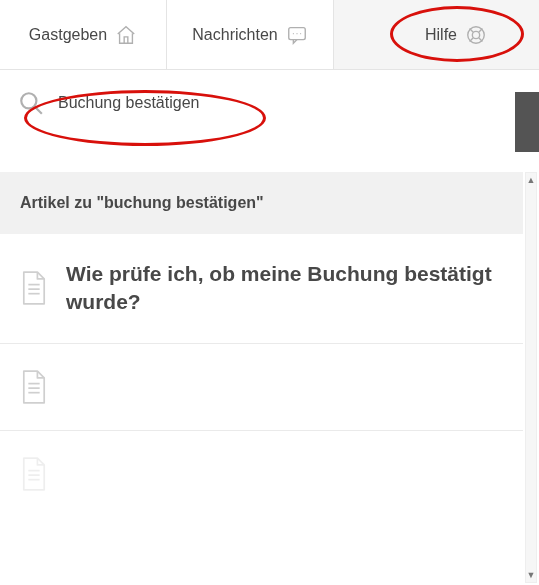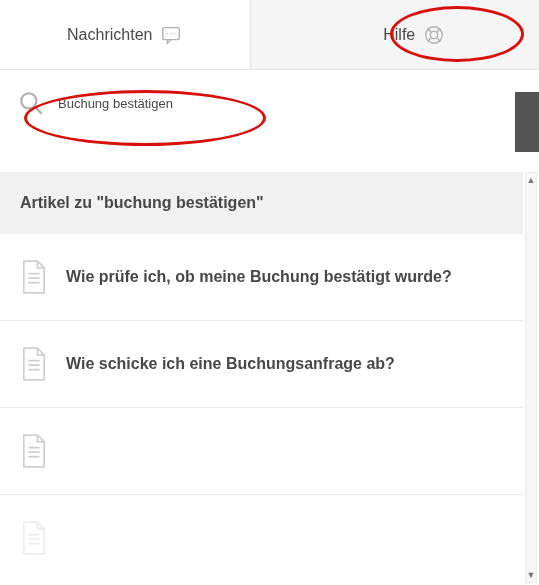--- a/index.html
+++ b/index.html
@@ -4,43 +4,51 @@
 <style>
   * { box-sizing: border-box; margin: 0; padding: 0; }
   html, body { width: 539px; height: 585px; font-family: -apple-system, BlinkMacSystemFont, "Segoe UI", Helvetica, Arial, sans-serif; background: #fff; color: #484848; overflow: hidden; position: relative; }
   .topnav { display: flex; height: 70px; border-bottom: 1px solid #e4e4e4; }
   .topnav .tab { flex: 1; display: flex; align-items: center; justify-content: center; gap: 8px; border-left: 1px solid #e4e4e4; font-size: 16px; color: #484848; cursor: pointer; }
   .topnav .tab:first-child { border-left: none; }
   .topnav .tab.active { background: #f5f5f5; padding-left: 39px; }
   .icon-svg { width: 22px; height: 22px; stroke: #b0b0b0; stroke-width: 1.5; fill: none; }
   .search-row { display: flex; align-items: center; gap: 14px; padding: 20px 18px 28px 18px; }
   .search-row .magnifier { width: 26px; height: 26px; stroke: #b0b0b0; stroke-width: 2; fill: none; }
-  .search-row .query { font-size: 13px; color: #484848; }
+  .search-row .query { font-size: 16px; color: #484848; }
   .right-stub { position: absolute; top: 92px; right: 0; width: 24px; height: 60px; background: #545454; }
   .scroll-area { position: absolute; top: 172px; left: 0; right: 16px; bottom: 0; background: #fff; }
   .results-header { background: #f1f1f1; padding: 22px 20px; font-size: 16px; font-weight: 700; color: #484848; }
   .article { display: flex; align-items: center; gap: 18px; padding: 26px 20px; border-bottom: 1px solid #eaeaea; cursor: pointer; }
   .article:last-child { opacity: 0.35; border-bottom: none; }
   .doc-icon { width: 28px; height: 34px; flex-shrink: 0; }
   .doc-icon svg { width: 100%; height: 100%; stroke: #cfcfcf; stroke-width: 1.5; fill: none; stroke-linejoin: round; }
-  .article-title { font-size: 16px; font-weight: 700; line-height: 1.35; color: #484848; }
+  .article-title { font-size: 21px; font-weight: 700; line-height: 1.35; color: #484848; }
   
   .scrollbar { position: absolute; top: 172px; right: 2px; width: 12px; bottom: 2px; background: #f6f6f6; border: 1px solid #eee; }
   .scroll-arrow { position: absolute; left: 0; width: 100%; height: 14px; display: flex; align-items: center; justify-content: center; font-size: 9px; color: #777; cursor: pointer; }
   .scroll-arrow.up { top: 0; }
   .scroll-arrow.down { bottom: 0; }
   
   .anno { position: absolute; border: 3px solid #d8100b; border-radius: 50%; pointer-events: none; }
   .anno-hilfe { top: 6px; left: 390px; width: 134px; height: 56px; }
   .anno-search { top: 90px; left: 24px; width: 242px; height: 56px; }
 </style>
 </head>
 <body>
 
 <div class="topnav">
+  <div class="tab">
+    <span>Gastgeben</span>
+    <svg class="icon-svg" viewBox="0 0 24 24">
+        <path d="M3 11 L12 3 L21 11"></path>
+        <path d="M5 10 V21 H19 V10"></path>
+        <path d="M10 21 V14 H14 V21"></path>
+      </svg>
+  </div>
   <div class="tab">
     <span>Nachrichten</span>
     <svg class="icon-svg" viewBox="0 0 24 24">
         <rect x="3" y="4" width="18" height="13" rx="2"></rect>
         <path d="M8 17 L8 21 L12 17"></path>
         <circle cx="8" cy="10.5" r="0.6" fill="#b0b0b0" stroke="none"></circle>
         <circle cx="12" cy="10.5" r="0.6" fill="#b0b0b0" stroke="none"></circle>
         <circle cx="16" cy="10.5" r="0.6" fill="#b0b0b0" stroke="none"></circle>
       </svg>
   </div>
@@ -71,30 +79,20 @@
     <span class="doc-icon"><svg viewBox="0 0 24 30">
           <path d="M3 1 H15 L21 7 V29 H3 Z"></path>
           <path d="M15 1 V7 H21"></path>
           <line x1="7" y1="12" x2="17" y2="12"></line>
           <line x1="7" y1="16" x2="17" y2="16"></line>
           <line x1="7" y1="20" x2="17" y2="20"></line>
         </svg></span>
     <span class="article-title">Wie prüfe ich, ob meine Buchung bestätigt wurde?</span>
   </div>
 
-  <div class="article">
-    <span class="doc-icon"><svg viewBox="0 0 24 30">
-          <path d="M3 1 H15 L21 7 V29 H3 Z"></path>
-          <path d="M15 1 V7 H21"></path>
-          <line x1="7" y1="12" x2="17" y2="12"></line>
-          <line x1="7" y1="16" x2="17" y2="16"></line>
-          <line x1="7" y1="20" x2="17" y2="20"></line>
-        </svg></span>
-    <span class="article-title">Wie schicke ich eine Buchungsanfrage ab?</span>
-  </div>
 
   <div class="article">
     <span class="doc-icon"><svg viewBox="0 0 24 30">
           <path d="M3 1 H15 L21 7 V29 H3 Z"></path>
           <path d="M15 1 V7 H21"></path>
           <line x1="7" y1="12" x2="17" y2="12"></line>
           <line x1="7" y1="16" x2="17" y2="16"></line>
           <line x1="7" y1="20" x2="17" y2="20"></line>
         </svg></span>
   </div>

